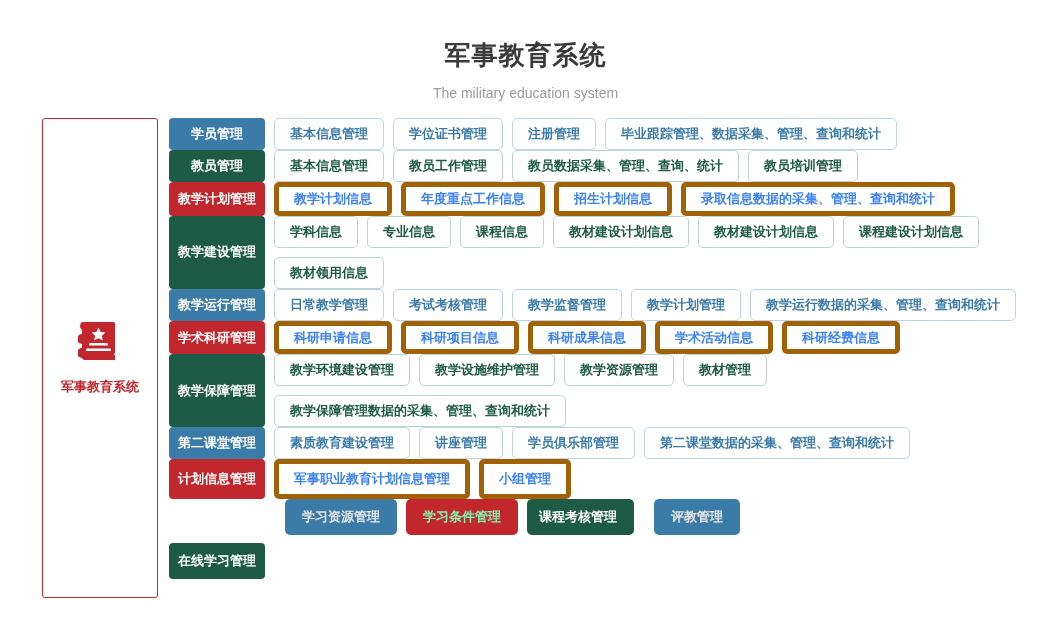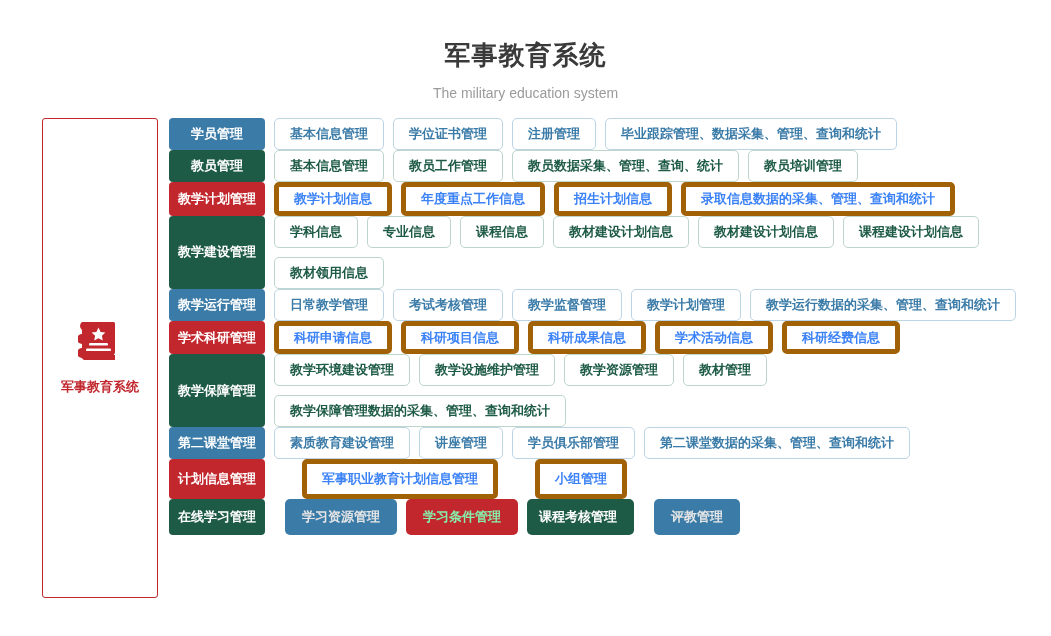--- a/index.html
+++ b/index.html
@@ -142,34 +142,34 @@
   .chip.green {
     border: 1px solid #bdd5cb;
     color: #1e5b46;
   }
   .chip.red {
     border: 5px solid #a16207;
     color: #3b82f6;
   }
 
   
-  .tree-row.tall .chip { min-height: 40px; margin-left: 28px; }
+  .tree-row.tall .chip { min-height: 40px; }
   .tree-row.tall .parent { min-height: 40px; }
 
   
   .chip.solid {
     border: none;
     color: #ffffff;
     min-height: 36px;
     padding: 4px 17px;
   }
   .chip.solid.blue  { background: #3b7ba8; color:#e5e5e5;margin-left:11px; }
   .chip.solid.green { background: #1e5b46; color:#fff;padding-left:12px; }
   .chip.solid.red   { background: #c1272d; color:#86efac; }
-  .tree-row.solidrow .parent { min-height: 36px; }
+  .tree-row.solidrow .parent { min-height: 36px; margin-top: 44px; }
 </style>
 </head>
 <body>
 
 <div class="header">
   <h1>军事教育系统</h1>
   <div class="subtitle">The military education system</div>
 </div>
 
 <div class="body-wrap">

